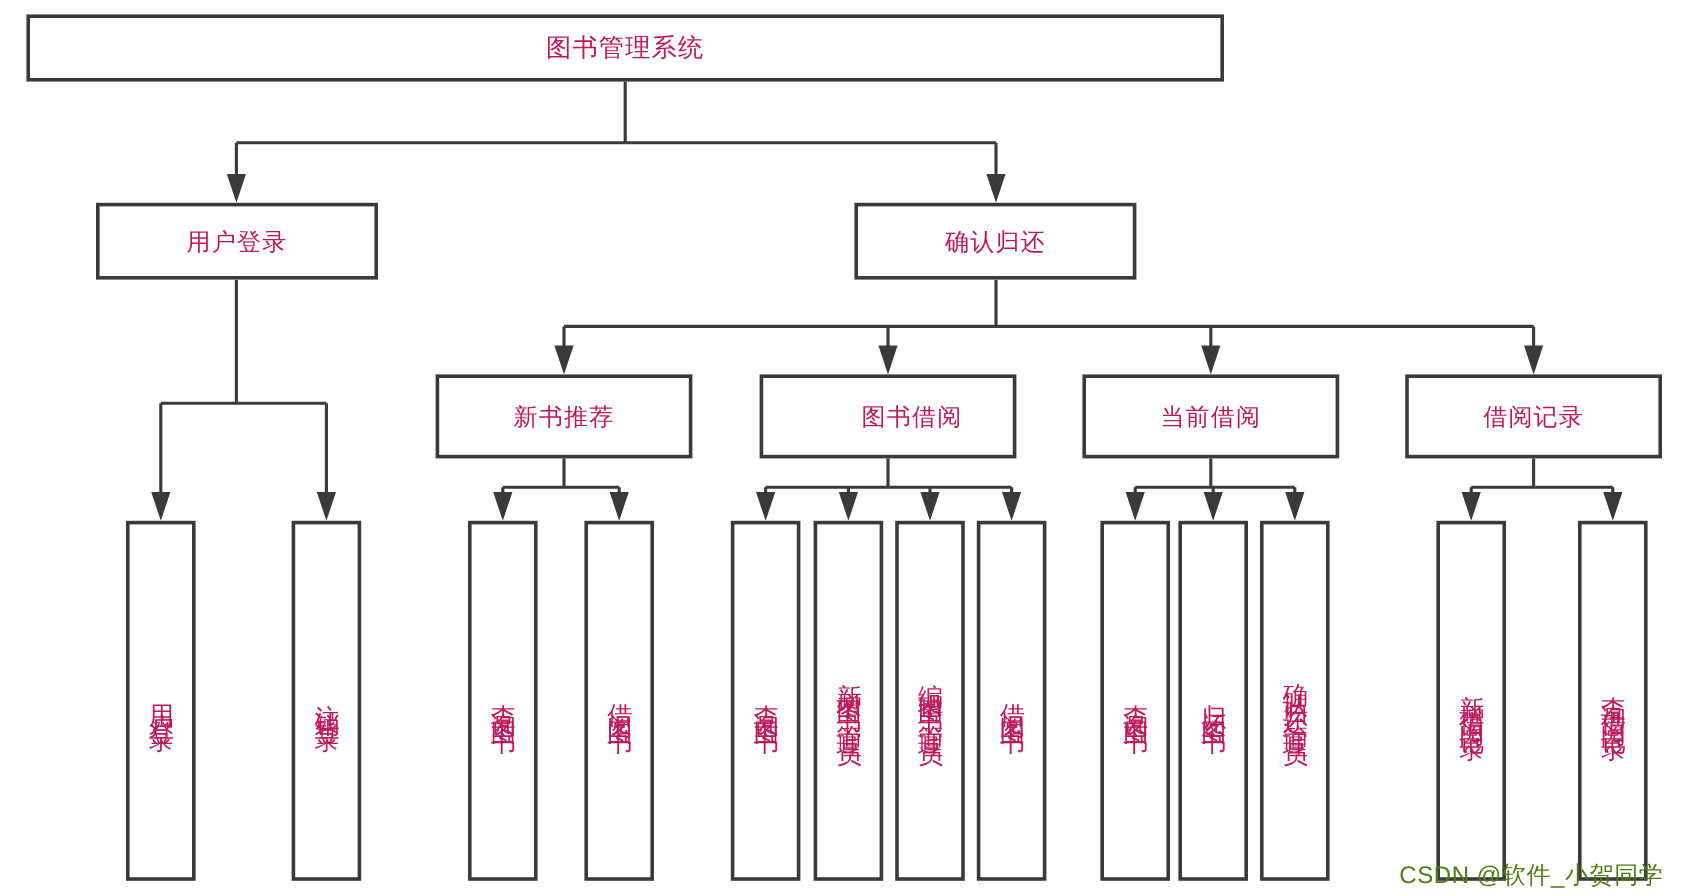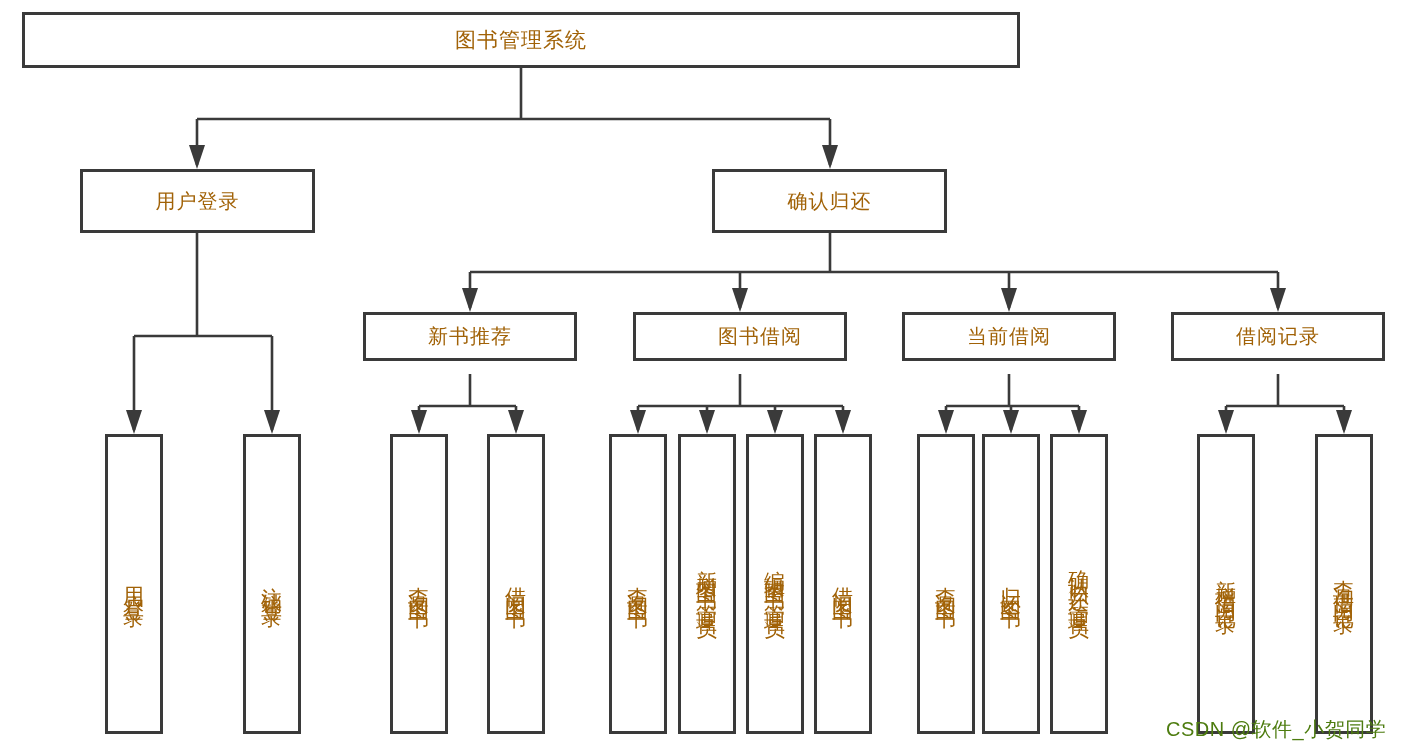--- a/index.html
+++ b/index.html
@@ -20,40 +20,40 @@
     left: 0; top: 0;
     width: 1405px;
     height: 747px;
     z-index: 1;
   }
   .node {
     position: absolute;
     box-sizing: border-box;
     background: #ffffff;
     border: 3px solid #3a3a3a;
-    color: #a16207;
+    color: #be185d;
     display: flex;
     align-items: center;
     justify-content: center;
     z-index: 2;
     font-size: 20px;
     letter-spacing: 1px;
   }
   .node.root {
     left: 22px; top: 12px;
     width: 998px; height: 56px;
     font-size: 21px;
   }
   .node.lv2 {
     top: 169px;
     width: 235px; height: 64px;
   }
   .node.lv3 {
     top: 312px;
-    width: 214px; height: 49px;
+    width: 214px; height: 70px;
   }
   .node.leaf {
     top: 434px;
     width: 58px; height: 300px;
     writing-mode: vertical-rl;
     text-orientation: mixed;
     letter-spacing: 7px;
     line-height: 1.1;
     font-size: 21px;
   }

